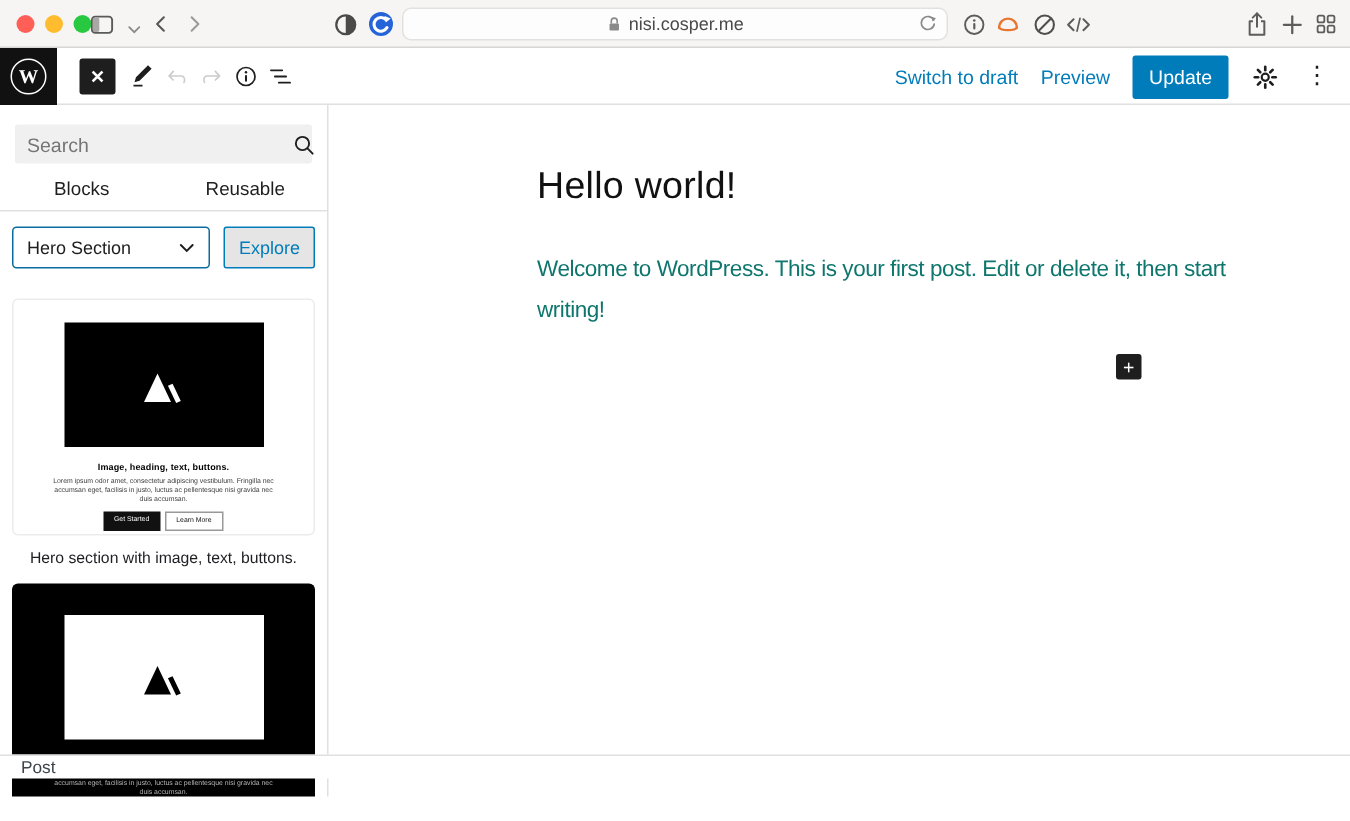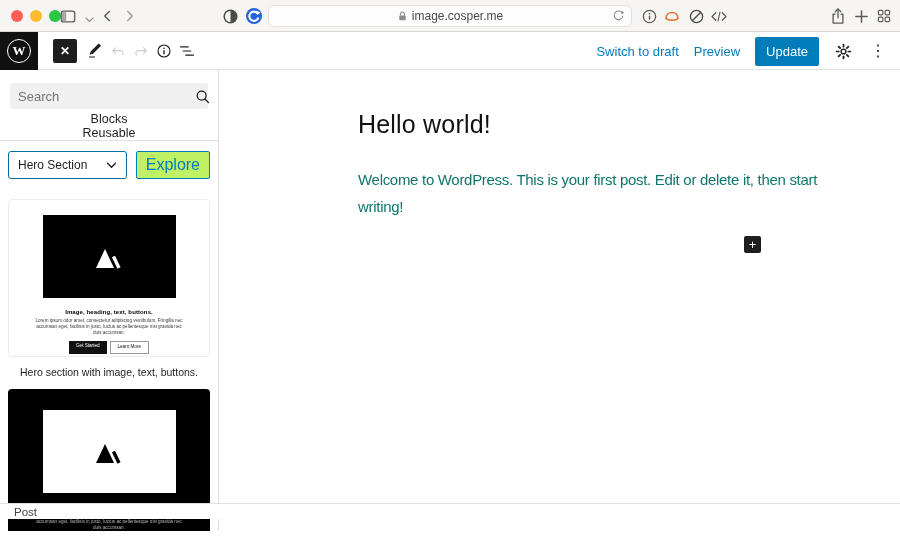--- a/index.html
+++ b/index.html
@@ -41,30 +41,30 @@
     font-size:13px; padding:7px 11px; cursor:pointer; font-family:inherit; }
   .kebab { font-size:16px; color:#1e1e1e; line-height:1; padding:0 2px; cursor:pointer; }
 
   
   .sidebar { position:absolute; left:0; top:70px; width:219px; height:461px;
     background:#fff; border-right:1px solid #e0e0e0; overflow:hidden; }
   .search-wrap { margin:13px 10px 3px 10px; height:26px; background:#f0f0f0;
     border-radius:2px; display:flex; align-items:center; padding:0 8px; }
   .search-wrap input { flex:1; border:none; background:transparent; outline:none;
     font-size:13px; color:#c2410c; font-family:inherit; }
-  .tabs { display:flex; height:29px; border-bottom:1px solid #e0e0e0; margin-top:0;flex-direction:column; }
+  .tabs { display:flex; height:29px; border-bottom:1px solid #e0e0e0; margin-top:0; }
   .tab { flex:1; display:flex; align-items:center; justify-content:center;
     font-size:12.5px; font-weight:500; color:#1e1e1e; cursor:pointer; }
   .tab-active { box-shadow: inset 0 -3px 0 #007cba; }
   .controls { display:flex; padding:10px 8px 6px 8px; gap:9px; align-items:center; }
   .cat-select { width:148px; height:28px; border:1.5px solid #0a6ca0; border-radius:3px;
     background:#fff; display:flex; align-items:center; justify-content:space-between;
     padding:0 9px; font-size:12px; color:#1e1e1e; cursor:pointer; }
   .explore-btn { height:28px; padding:0 9px; border:1px solid #007cba; border-radius:2px;
-    background:#bef264; color:#007cba; font-size:16px; font-family:inherit; cursor:pointer; }
+    background:#e5e5e5; color:#007cba; font-size:12px; font-family:inherit; cursor:pointer; }
 
   .pattern-list { padding:8px 8px 0 8px; }
   .pattern-card { border-radius:4px; display:flex; flex-direction:column;
     align-items:center; cursor:pointer; }
   .card-light { background:#fff; border:1px solid #ececec; height:158px; margin-top:6px; }
   .card-dark  { background:#000; height:172px; margin-top:2px; }
   .ph-img { width:133px; height:83px; display:flex; align-items:center; justify-content:center; }
   .card-light .ph-img { background:#000; color:#fff; margin-top:15px; }
   .card-dark  .ph-img { background:#fff; color:#000; margin-top:21px; }
   .ph-heading { font-size:6px; font-weight:bold; margin-top:11px; letter-spacing:0.1px; }
@@ -138,21 +138,21 @@
         <path d="M12.4 6.2A4.6 4.6 0 1 0 13 11.4" fill="none" stroke="#fff" stroke-width="2.1" stroke-linecap="round"></path>
         <polygon points="11.4,3.6 15.5,5.4 12.2,8" fill="#fff"></polygon>
       </svg>
     </span>
 
     <div class="urlbar">
       <svg width="11" height="12" viewBox="0 0 14 15">
         <path d="M4.5 7V5a2.5 2.5 0 0 1 5 0v2" fill="none" stroke="#8a8a8a" stroke-width="1.4"></path>
         <rect x="3" y="7" width="8" height="6" rx="1" fill="#8a8a8a"></rect>
       </svg>
-      <span>image.cosper.me</span>
+      <span>nisi.cosper.me</span>
       <span class="reload">
         <svg width="13" height="14" viewBox="0 0 18 18">
           <path d="M14.5 5.5A6 6 0 1 0 15 9" fill="none" stroke="#8a8a8a" stroke-width="1.5" stroke-linecap="round"></path>
           <polygon points="12.6,2.2 16.6,3.8 13.4,6.8" fill="#8a8a8a"></polygon>
         </svg>
       </span>
     </div>
 
     <span class="tb-icon" style="left:640px;">
       <svg width="17" height="17" viewBox="0 0 20 20">

